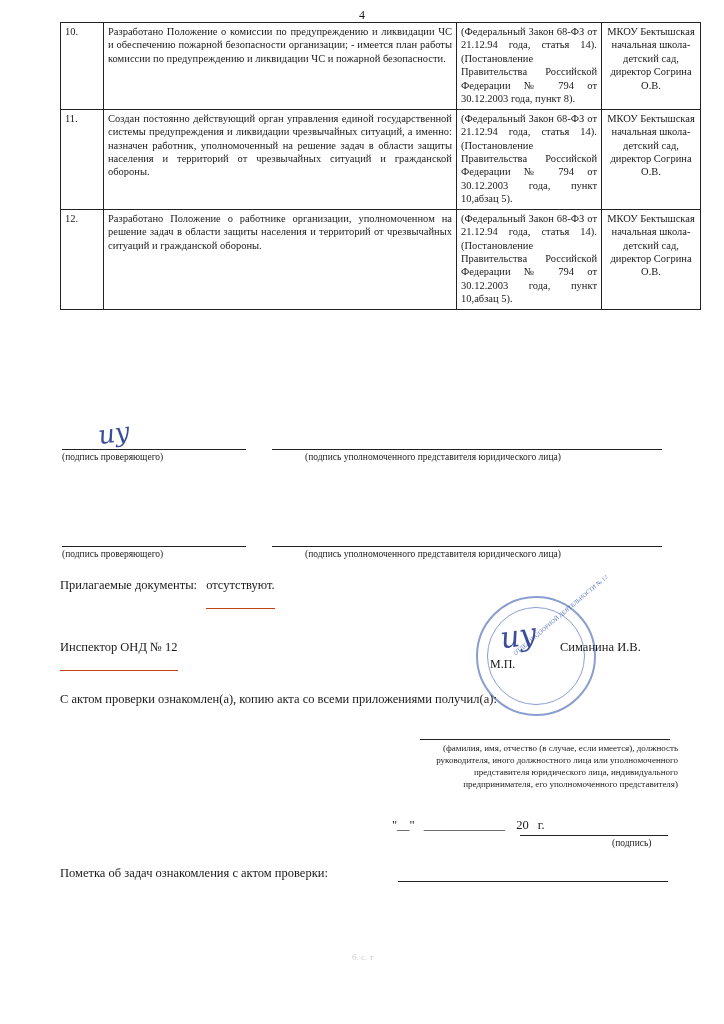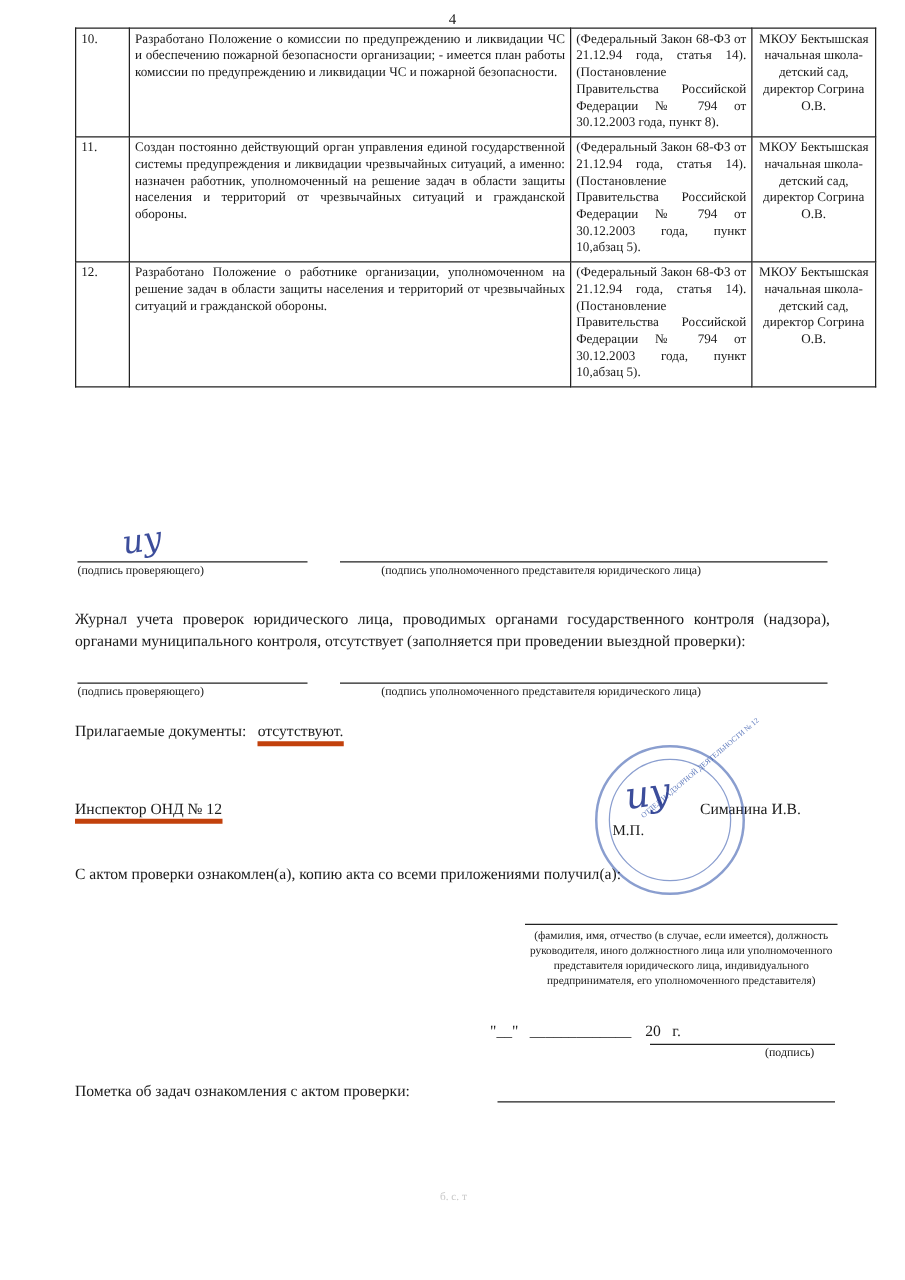--- a/index.html
+++ b/index.html
@@ -89,22 +89,22 @@
     color: #1a1a1a;
   }
   .small-caption {
     position: absolute;
     font-size: 9px;
     line-height: 1.35;
     text-align: center;
     color: #1a1a1a;
   }
   .underline-text {
-    border-bottom: 4px solid #c2410c;
-    padding-bottom: 1px;
+    border-bottom: 1px solid #c2410c;
+    padding-bottom: 16px;
   }
   
   .scribble {
     position: absolute;
     color: #1b2f8a;
     font-family: "DejaVu Serif", serif;
     font-style: italic;
     font-size: 26px;
     transform: rotate(-8deg);
     opacity: 0.85;
@@ -176,21 +176,20 @@
     </tbody>
   </table>
 
 
   <div class="rule" style="left:62px; top:448px; width:184px;"></div>
   <div class="rule" style="left:272px; top:448px; width:390px;"></div>
   <div class="scribble" style="left:98px; top:418px;">uу</div>
   <div class="caption" style="left:62px; top:452px;">(подпись проверяющего)</div>
   <div class="caption" style="left:305px; top:452px;">(подпись уполномоченного представителя юридического лица)</div>
 
-  <div class="body-text" style="top:487px;">Журнал учета проверок  юридического лица, проводимых органами государственного контроля (надзора), органами   муниципального   контроля, отсутствует (заполняется при проведении выездной проверки):</div>
 
   <div class="rule" style="left:62px; top:545px; width:184px;"></div>
   <div class="rule" style="left:272px; top:545px; width:390px;"></div>
   <div class="caption" style="left:62px; top:549px;">(подпись проверяющего)</div>
   <div class="caption" style="left:305px; top:549px;">(подпись уполномоченного представителя юридического лица)</div>
 
   <div class="sig-line-row" style="top:578px;">
     <span>Прилагаемые документы:</span>
     <span class="underline-text" style="margin-left:6px;">отсутствуют.</span>
   </div>
@@ -204,21 +203,21 @@
 
   <div class="stamp" style="left:476px; top:596px;"></div>
   <div class="stamp-text" style="left:476px; top:596px;">
     <span style="left:24px; top:16px; transform:rotate(-40deg);">ОТДЕЛ НАДЗОРНОЙ ДЕЯТЕЛЬНОСТИ № 12</span>
   </div>
   <div class="scribble" style="left:500px; top:618px; font-size:30px;">uу</div>
 
   <div class="sig-line-row" style="top:692px;">С актом проверки ознакомлен(а), копию акта со всеми приложениями получил(а):</div>
 
   <div class="rule" style="left:420px; top:738px; width:250px;"></div>
-  <div class="small-caption" style="left:412px; top:742px; width:266px;">(фамилия, имя, отчество (в случае, если имеется), должность руководителя, иного должностного лица или уполномоченного представителя юридического лица, индивидуального предпринимателя, его уполномоченного представителя)</div>
+  <div class="small-caption" style="left:412px; top:742px; width:266px;text-align:right;">(фамилия, имя, отчество (в случае, если имеется), должность руководителя, иного должностного лица или уполномоченного представителя юридического лица, индивидуального предпринимателя, его уполномоченного представителя)</div>
 
   <div style="position:absolute; left:392px; top:818px; font-size:12.5px;">
     <span>"__"</span>
     <span style="margin-left:6px;">_____________</span>
     <span style="margin-left:8px;">20</span>
     <span style="margin-left:6px;">г.</span>
   </div>
   <div class="rule" style="left:520px; top:834px; width:148px;"></div>
   <div class="caption" style="left:612px; top:838px;">(подпись)</div>
 

